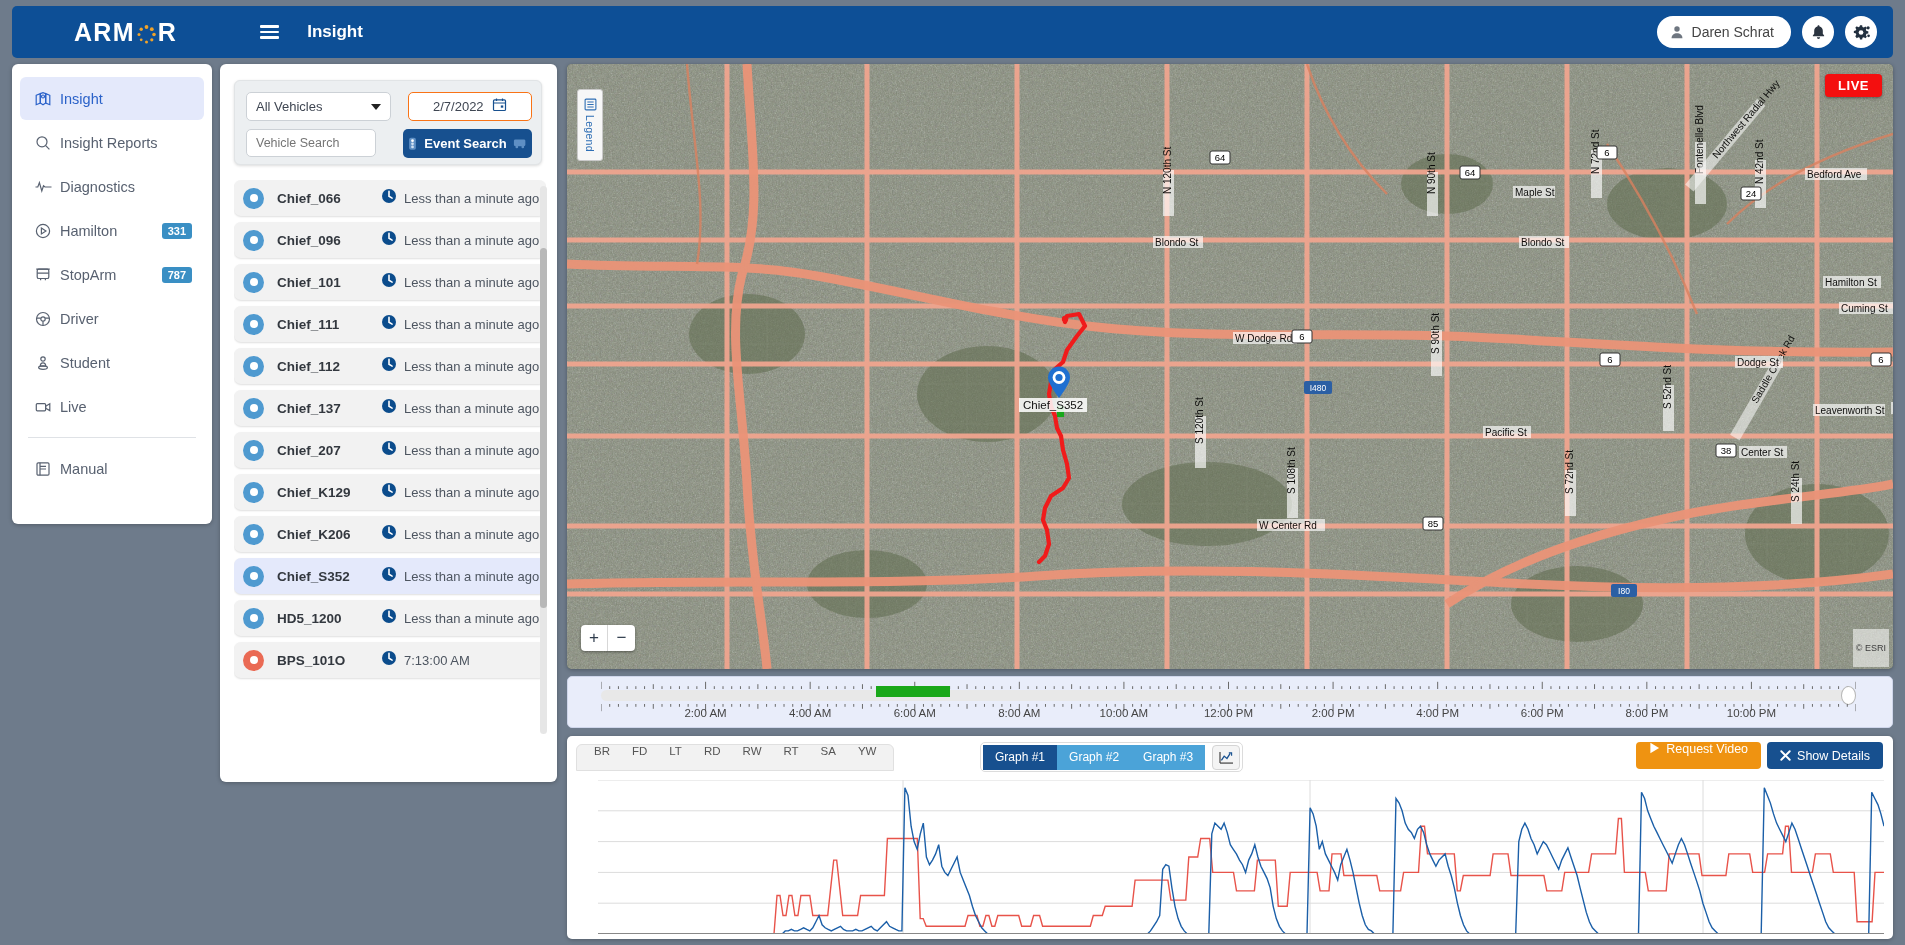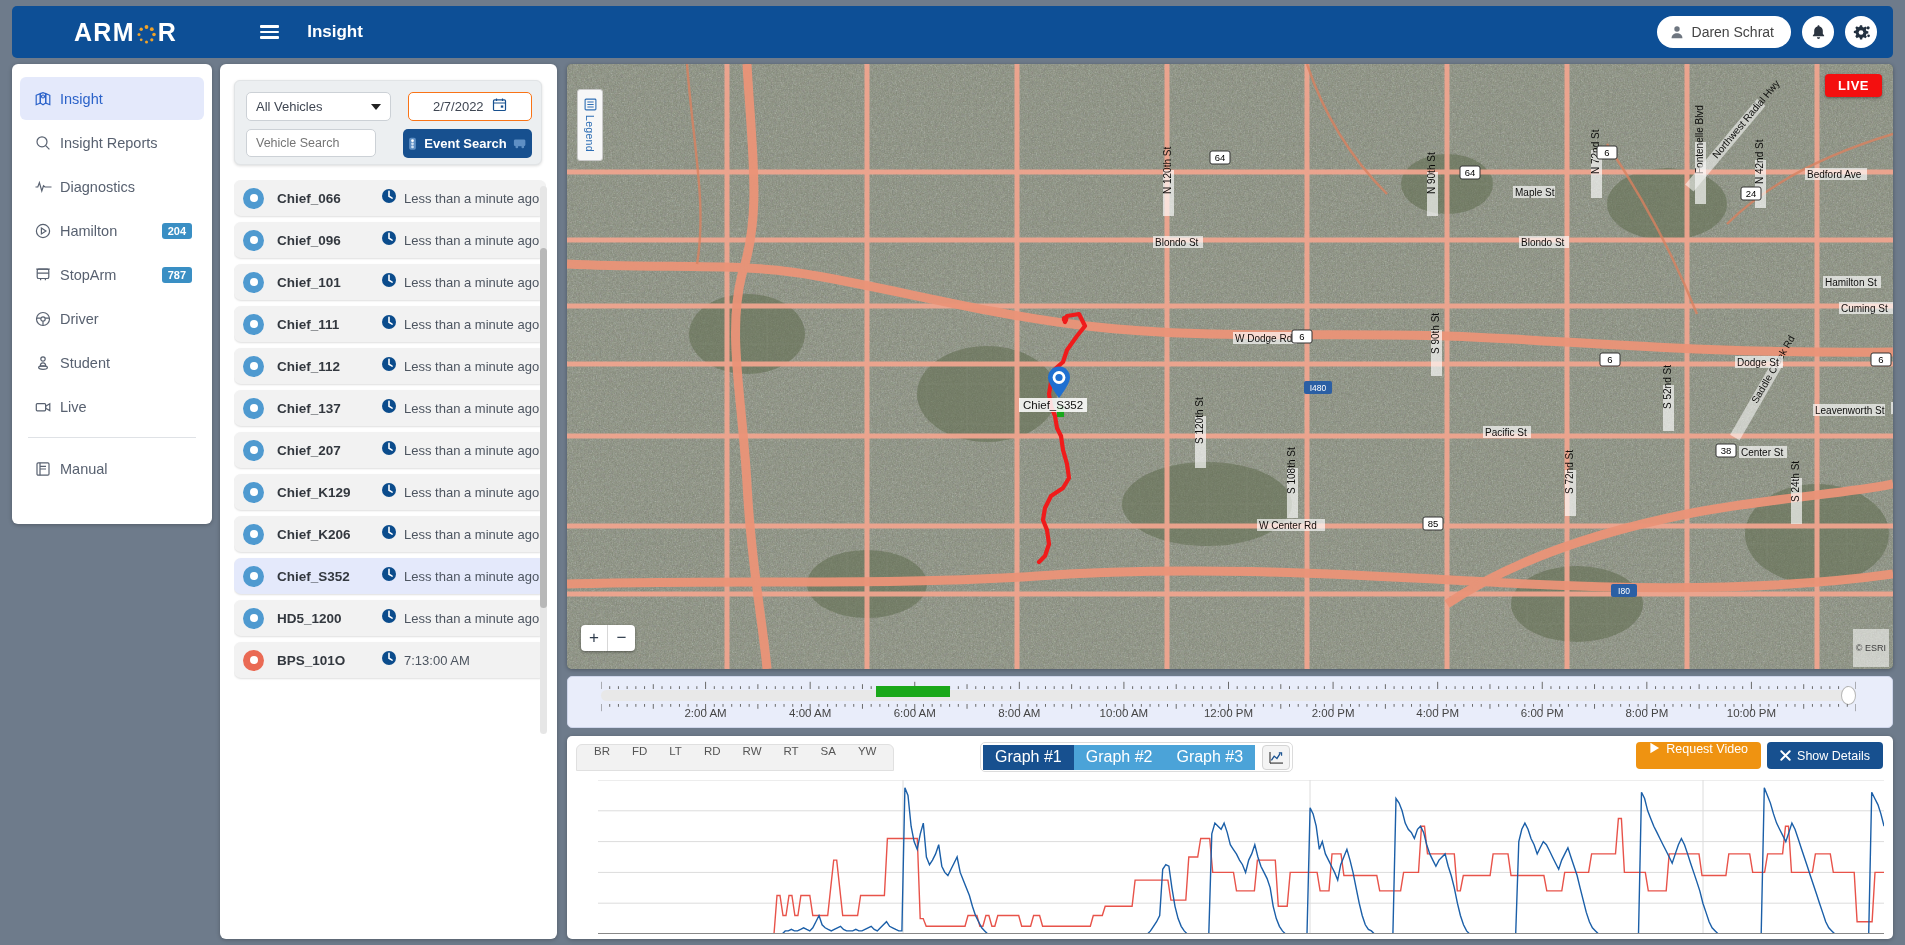--- a/index.html
+++ b/index.html
@@ -51,21 +51,21 @@
   .nav-item.active .ico { color: #2b62c9; }
   .nav-label { flex: 1; }
   .badge {
     background: #3a8fc4; color: #fff; font-size: 11px; font-weight: bold;
     border-radius: 3px; padding: 2px 6px; margin-right: 12px;
   }
   .nav-sep { height: 1px; background: #dfe2e6; margin: 9px 16px; }
 
   
   .leftpanel {
-    position: absolute; left: 220px; top: 64px; width: 337px; height: 875px;
+    position: absolute; left: 220px; top: 64px; width: 337px; height: 718px;
     background: #fff; border-radius: 6px; box-shadow: 0 1px 4px rgba(0,0,0,.25);
   }
   .searchcard {
     position: absolute; left: 14px; top: 16px; width: 308px; height: 85px;
     background: #eceff1; border: 1px solid #e1e4e6; border-radius: 6px;
     box-shadow: 0 1px 3px rgba(0,0,0,.14);
   }
   .sel-vehicles {
     position: absolute; left: 11px; top: 11px; width: 145px; height: 29px;
     background: #fff; border: 1px solid #ccd1d6; border-radius: 5px;
@@ -181,21 +181,21 @@
     display: flex; align-items: flex-start; padding: 0 6px;
   }
   .sigtab { font-size: 11.5px; color: #555; padding: 0 11px; cursor: pointer; }
   .graphtabs {
     position: absolute; left: 413px; top: 6px; height: 30px;
     background: #fff; border: 1px solid #dcdcdc; border-radius: 5px;
     display: flex; align-items: center; padding: 2px;
   }
   .gtab {
     height: 25px; padding: 3px 12px; display: flex; align-items: center;
-    font-size: 16px; color: #fff; background: #4ba3d8; cursor: pointer;
+    font-size: 12px; color: #fff; background: #4ba3d8; cursor: pointer;
   }
   .gtab.active { background: #17508f; }
   .gtab-ico {
     width: 28px; height: 25px; margin-left: 7px; background: #f4f4f4;
     border: 1px solid #d4d4d4; border-radius: 4px;
     display: flex; align-items: center; justify-content: center; cursor: pointer;
   }
   .act-btns { position: absolute; right: 10px; top: 6px; display: flex; gap: 6px; }
   .btn-orange {
     background: #ef9311; color: #fff; font-size: 12.5px; border-radius: 4px;
@@ -298,21 +298,21 @@
     </div>
 
     <div class="nav-item">
       <span class="ico">
         <svg width="18" height="18" viewBox="0 0 18 18" fill="none" stroke="currentColor" stroke-width="1.2">
           <circle cx="9" cy="9" r="6.6"></circle>
             <path d="M7.4 6.1 11.9 9l-4.5 2.9z"></path>
         </svg>
       </span>
       <span class="nav-label">Hamilton</span>
-      <span class="badge">204</span>
+      <span class="badge">331</span>
     </div>
 
     <div class="nav-item">
       <span class="ico">
         <svg width="18" height="18" viewBox="0 0 18 18" fill="none" stroke="currentColor" stroke-width="1.2">
           <rect x="3.2" y="3.2" width="11.6" height="9.3" rx="1.6"></rect>
           <path d="M3.2 7.1h11.6M6.6 12.5v1.7M11.4 12.5v1.7M2.2 3.2h13.6"></path>
         </svg>
       </span>
       <span class="nav-label">StopArm</span>

